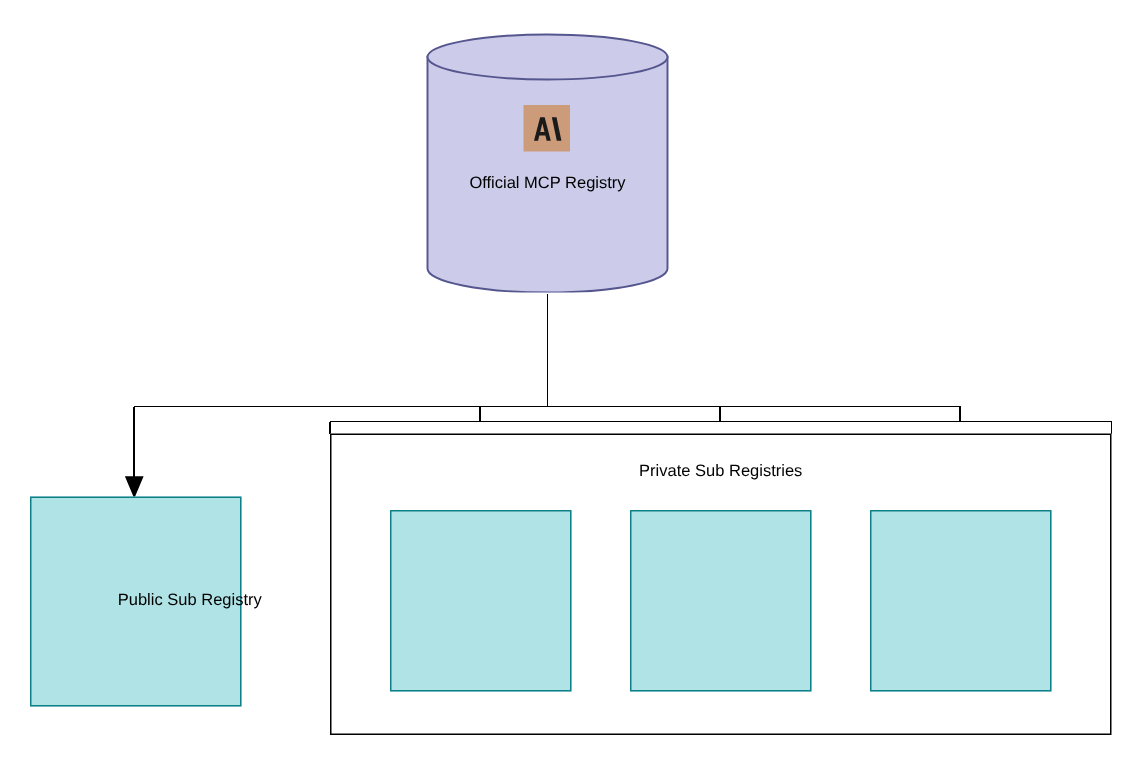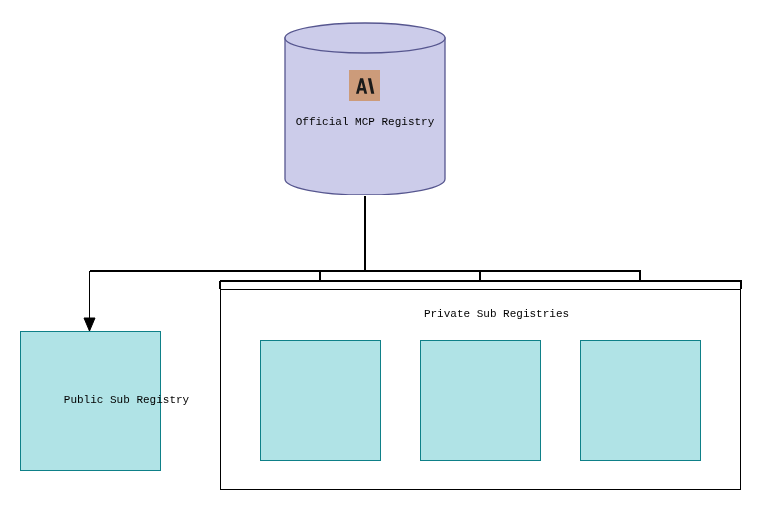--- a/index.html
+++ b/index.html
@@ -11,21 +11,20 @@
   body {
     font-family: "Liberation Sans", sans-serif;
     -webkit-font-smoothing: antialiased;
   }
   #canvas {
     position: relative;
     width: 761px;
     height: 511px;
     background: #ffffff;
     overflow: hidden;
-    font-family: Liberation Mono, monospace;
   }
   .layer-svg {
     position: absolute;
     left: 0;
     top: 0;
     width: 761px;
     height: 511px;
   }
   .node-label {
     position: absolute;
@@ -85,21 +84,20 @@
     width: 521px;
     height: 201px;
     background: #ffffff;
     border: 1px solid #000000;
     box-sizing: border-box;
   }
   #private-label {
     left: 220px;
     top: 308px;
     width: 521px;
-    padding-left: 16px;
   }
   .private-child {
     position: absolute;
     top: 340px;
     width: 121px;
     height: 121px;
     background: #b0e3e6;
     border: 1px solid #0e8088;
     box-sizing: border-box;
   }

